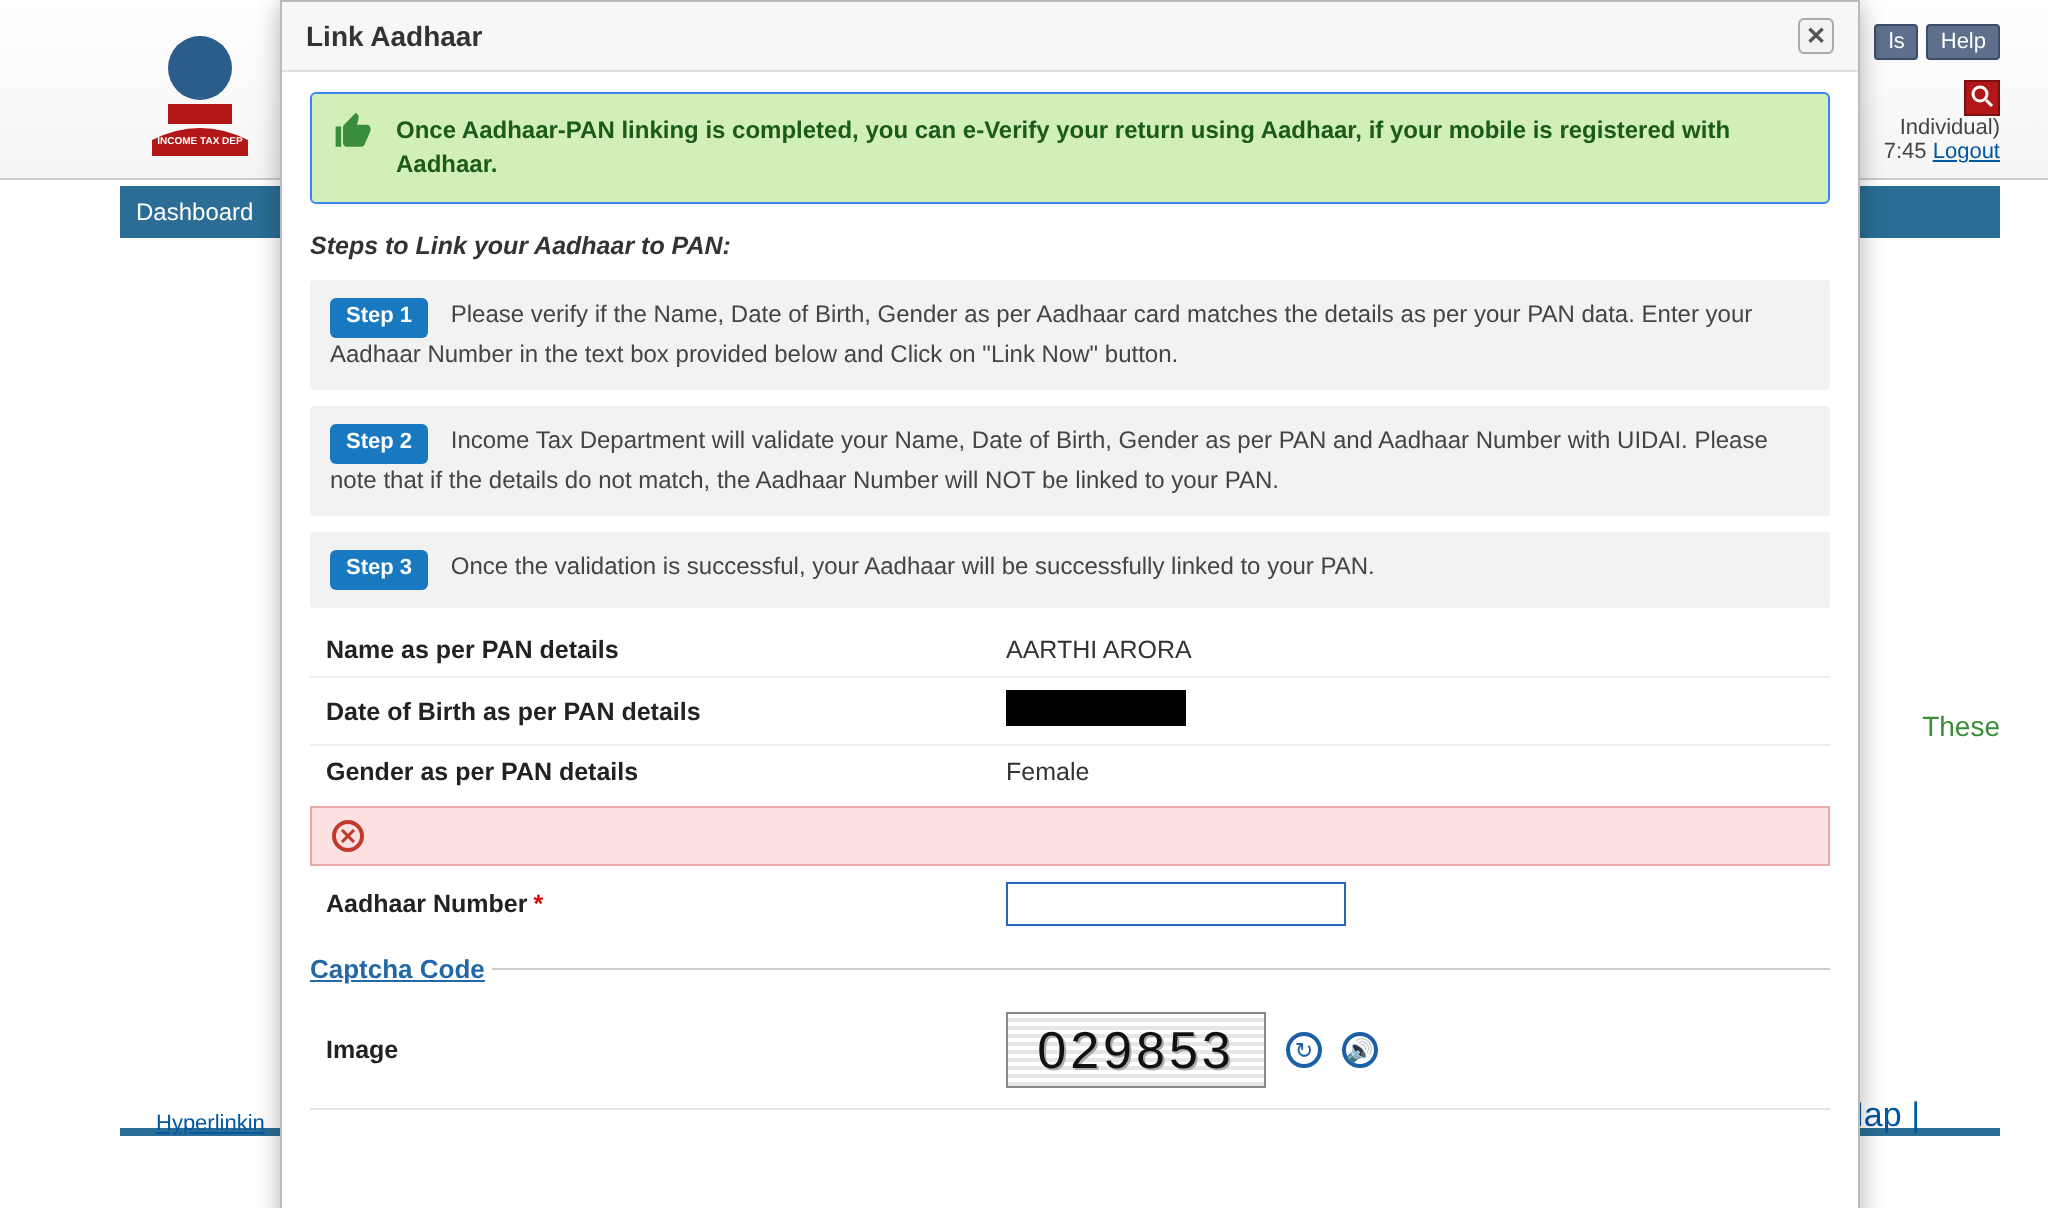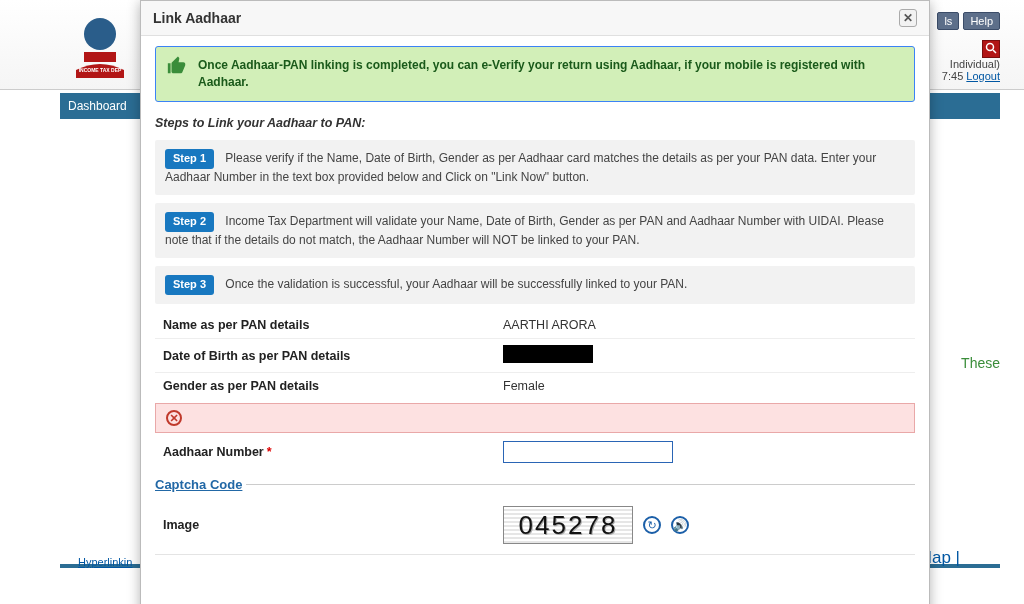--- a/index.html
+++ b/index.html
@@ -173,21 +173,21 @@
 
     <div class="captcha-fieldset">
       <div class="captcha-legend">
         <span>Captcha Code</span>
         <span class="line"></span>
       </div>
 
       <div class="captcha-row">
         <div class="pan-label">Image</div>
         <div class="captcha-img-wrap">
-          <div class="captcha-img">045278</div>
+          <div class="captcha-img">029853</div>
           <span class="icon-refresh">↻</span>
           <span class="icon-sound">🔊</span>
         </div>
       </div>
 
       <div class="divider"></div>
 
       <div class="captcha-row" style="padding-top:4px;margin-top:48px;">
         <div class="pan-label">
           <span>Enter the number as in above image</span><span class="req">*</span>

